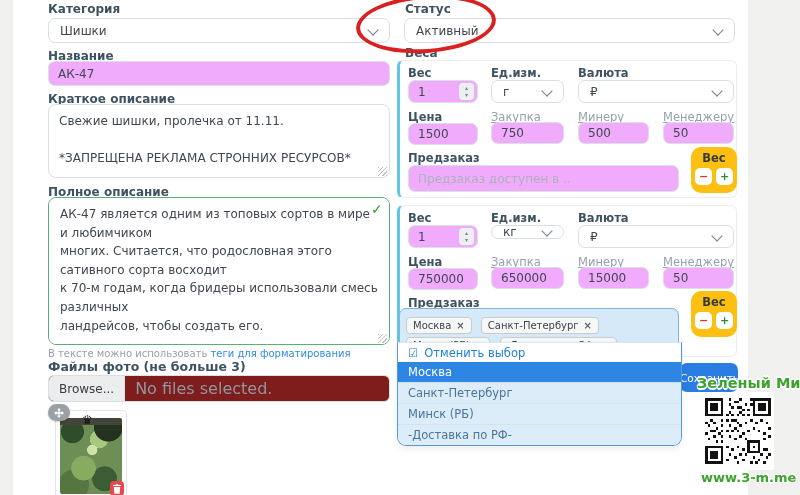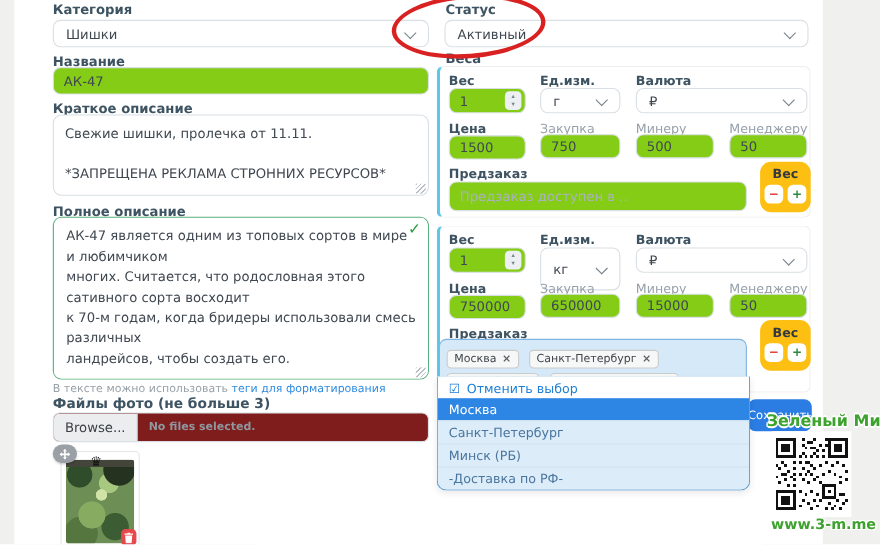--- a/index.html
+++ b/index.html
@@ -1,29 +1,29 @@
 <!DOCTYPE html>
 <html><head>
 <meta charset="utf-8">
 <style>
   html,body { margin:0; padding:0; }
   .stage { position:relative; width:800px; height:495px; background:#f0f0ee;
            font-family:"DejaVu Sans", sans-serif; overflow:hidden; }
   .sheet { position:absolute; left:13px; top:0; width:735px; height:495px; background:#ffffff; }
 
   .lbl  { position:absolute; font-size:12px; font-weight:bold; color:#3e5362; white-space:nowrap; }
-  .slbl { position:absolute; font-size:11.5px; color:#97a1ab; white-space:nowrap; }
+  .slbl { position:absolute; font-size:11.5px; color:#97a1ab; white-space:nowrap;text-decoration:underline; }
 
   .selbox { position:absolute; background:#fff; border:1px solid #d9dfe4; border-radius:7px;
             font-size:12px; color:#3f4750; display:flex; align-items:center; padding:0 11px;
             box-sizing:border-box; cursor:pointer; }
   .chev { position:absolute; right:12px; top:50%; width:7px; height:7px; margin-top:-5px;
           border-right:1.6px solid #77828c; border-bottom:1.6px solid #77828c; transform:rotate(45deg); }
 
-  input.tbox { position:absolute; background:#84cc16; border:1px solid #d9dfe4; border-radius:7px;
+  input.tbox { position:absolute; background:#f0abfc; border:1px solid #d9dfe4; border-radius:7px;
                font-family:"DejaVu Sans",sans-serif; font-size:12px; color:#3f4750;
                padding:0 9px; box-sizing:border-box; outline:none; }
   input.tbox::placeholder { color:#aab3bb; }
 
   textarea.ta { position:absolute; background:#fff; border:1px solid #d9dfe4; border-radius:8px;
                 font-family:"DejaVu Sans",sans-serif; font-size:12px; line-height:1.55; color:#3f4750;
                 padding:7px 11px; box-sizing:border-box; resize:none; outline:none; }
   textarea.ta.valid { border-color:#55b07a; }
   .grip { position:absolute; width:9px; height:9px; pointer-events:none;
           background:repeating-linear-gradient(135deg,#b9c0c6 0 1px,transparent 1px 3px); }
@@ -65,21 +65,21 @@
 
   .savebtn { position:absolute; left:680px; top:363px; width:58px; height:29px; background:#2b7de3;
              border:none; border-radius:7px; color:#fff; font-family:"DejaVu Sans",sans-serif;
              font-size:10.5px; cursor:pointer; z-index:3; padding:0; }
 
   .filebox { position:absolute; left:48px; top:375px; width:342px; height:27px; background:#7f1d1d;
              border:1px solid #d9dfe4; border-radius:6px; display:flex; align-items:center;
              overflow:hidden; box-sizing:border-box; cursor:pointer; }
   .browse { background:#ebedef; border-right:1px solid #d9dfe4; height:100%; display:flex;
             align-items:center; padding:0 10px; font-size:12px; color:#3a4046; }
-  .nofiles { padding:0 10px; font-size:10px; color:#8e979e;font-weight:bold; }
+  .nofiles { padding:0 10px; font-size:16px; color:#8e979e; }
 
   .hint { position:absolute; left:48px; top:348px; font-size:10px; color:#98a1a9; }
   .hint a { color:#2f8be0; text-decoration:none; }
 
   .thumb { position:absolute; left:55px; top:410px; width:72px; height:90px; background:#fff;
            border:1px solid #e3e6e8; border-radius:4px; box-sizing:border-box; }
   .photo { position:absolute; left:4px; top:7px; width:62px; height:76px; border-radius:2px;
            background-color:#6d8f55;
            background-image:
              linear-gradient(180deg,#43443a 0 9%,rgba(0,0,0,0) 9%),
@@ -214,21 +214,21 @@
   <div class="card" style="left:397px;top:205px;width:340px;height:152px;"></div>
   <div class="lbl" style="left:408px;top:211px;font-size:11.5px;">Вес</div>
   <div class="numwrap" style="left:408px;top:225px;width:70px;height:23px;">
     <input class="tbox" style="width: 70px; height: 23px;" value="1">
     <span class="stepper">
         <span>▴</span>
         <span>▾</span>
       </span>
   </div>
   <div class="lbl" style="left:491px;top:211px;font-size:11.5px;">Ед.изм.</div>
-  <div class="selbox" style="left:491px;top:225px;width:73px;height:39px;">
+  <div class="selbox" style="left:491px;top:225px;width:73px;height:14px;">
     <span>кг</span>
     <span class="chev"></span>
   </div>
   <div class="lbl" style="left:578px;top:211px;font-size:11.5px;">Валюта</div>
   <div class="selbox" style="left:578px;top:225px;width:156px;height:23px;">
     <span>₽</span>
     <span class="chev"></span>
   </div>
   <div class="lbl" style="left:408px;top:255px;font-size:11.5px;">Цена</div>
   <input class="tbox" style="left: 408px; top: 268px; width: 70px; height: 22px;" value="750000">

